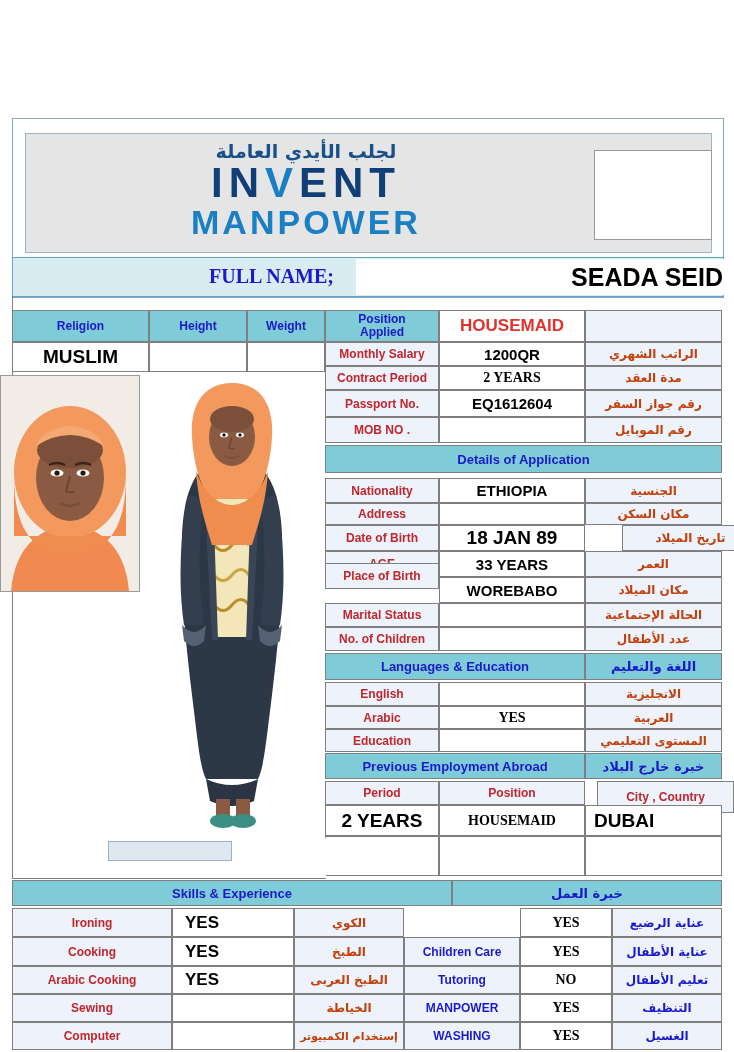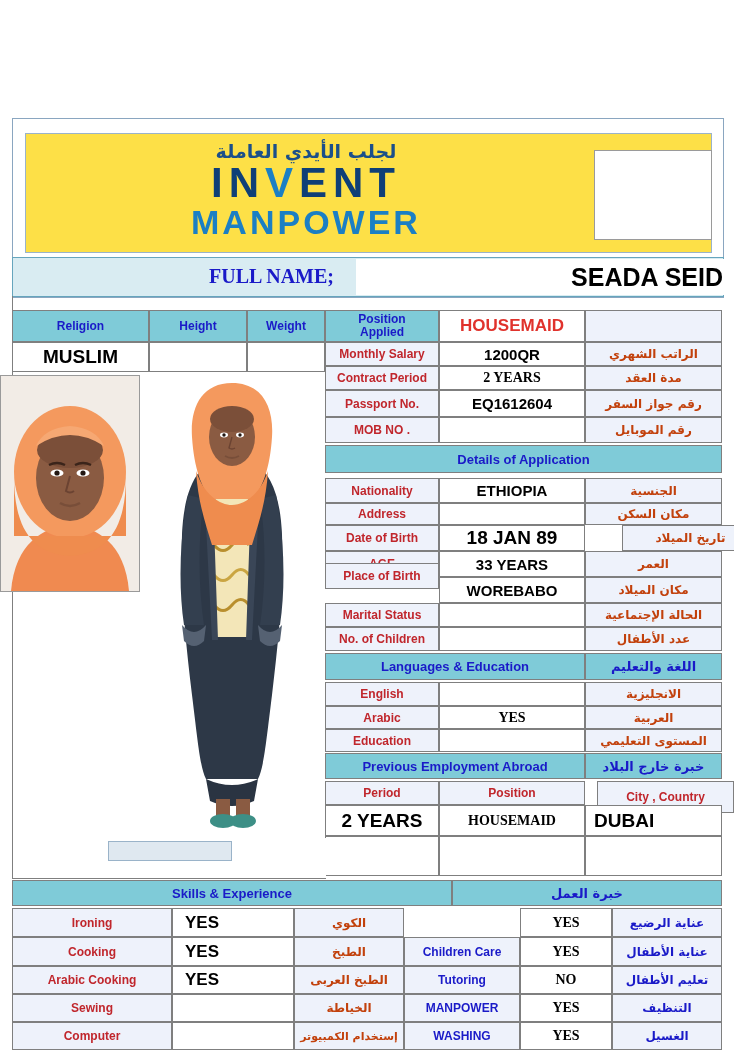--- a/index.html
+++ b/index.html
@@ -10,21 +10,21 @@
   }
   .sheet{position:absolute;left:0;top:0;width:734px;height:1052px;}
 
   
   .topframe{
     position:absolute;left:12px;top:118px;width:710px;height:178px;
     border:1px solid #8aa6c0;background:#ffffff;
   }
   .logobox{
     position:absolute;left:25px;top:133px;width:685px;height:118px;
-    border:1px solid #9ab3c9;background:#fde047;
+    border:1px solid #9ab3c9;background:#e5e5e5;
   }
   .arabic-logo{
     position:absolute;left:0;top:6px;width:560px;text-align:center;
     color:#1b4f8a;font-size:19px;font-weight:bold;letter-spacing:1px;
     font-family:"DejaVu Sans", sans-serif;
   }
   .invent{
     position:absolute;left:0;top:28px;width:560px;text-align:center;
     font-size:42px;font-weight:bold;color:#0f3f77;letter-spacing:6px;
     line-height:42px;

